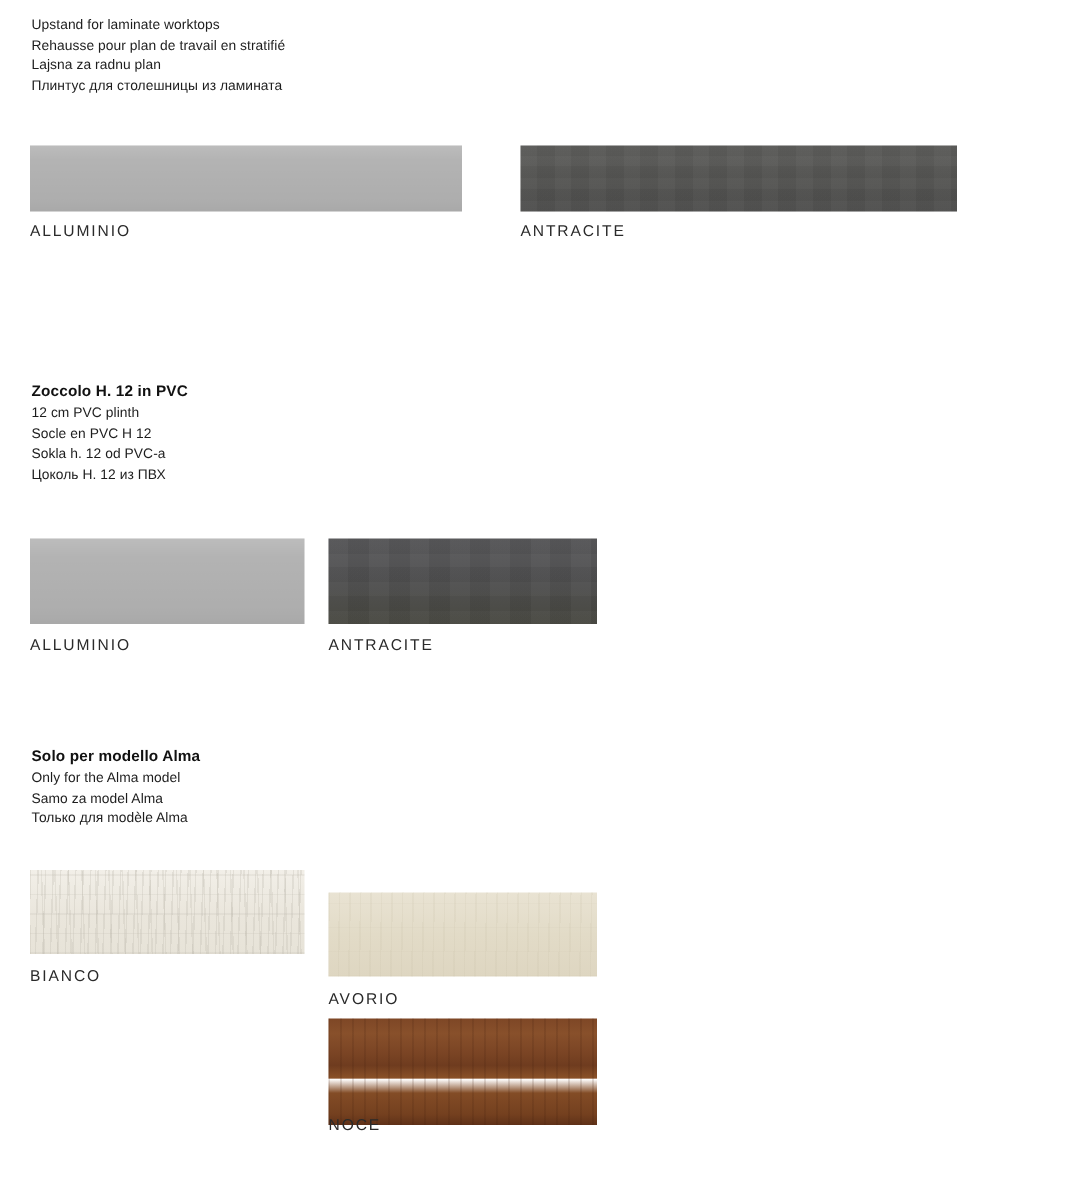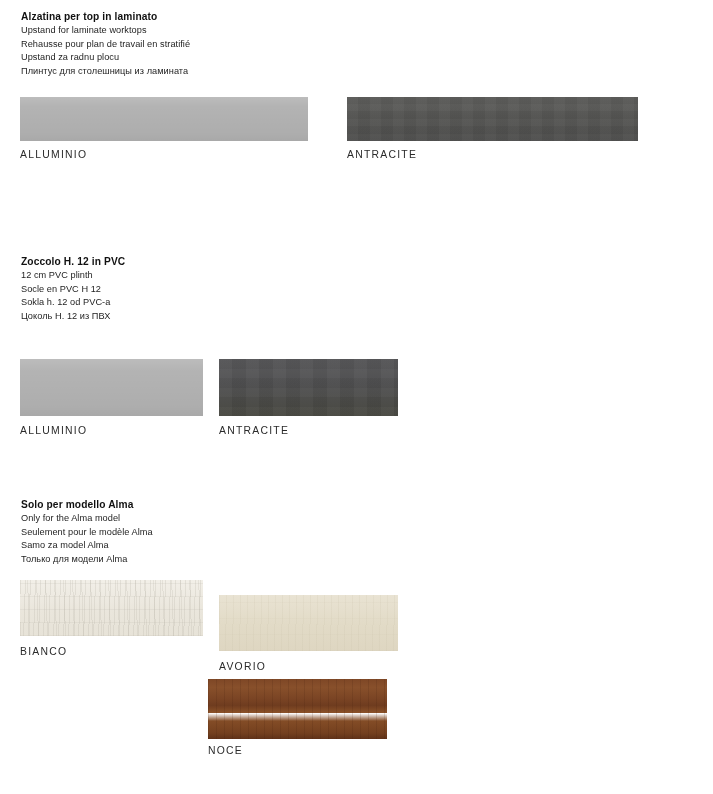--- a/index.html
+++ b/index.html
@@ -129,24 +129,23 @@
       linear-gradient(180deg, #7e4726 0%, #88502b 14%, #7a4424 33%, #6f3c1f 44%, #8a5128 56%, #80482300 57%, #834c26 70%, #74401f 90%, #5f3118 100%);
   }
 </style>
 </head>
 <body>
 
 <div class="page">
 
   <div class="section" id="section-0">
     <div class="titles">
-      <div class="title-main">Alzatina per top in laminato</div>
       <div class="title-sub">Upstand for laminate worktops</div>
       <div class="title-sub">Rehausse pour plan de travail en stratifié</div>
-      <div class="title-sub">Upstand za radnu plocu</div>
+      <div class="title-sub">Lajsna za radnu plan</div>
       <div class="title-sub">Плинтус для столешницы из ламината</div>
     </div>
 
     <div class="swatch-grid">
       <div class="swatch-row" style="top:87px;height:70px;">
 
         <div class="swatch-cell" style="left:20px;width:288px;height:44px;">
           <div class="swatch-chip chip-alluminio"></div>
           <div class="swatch-label" style="top:52px;">ALLUMINIO</div>
         </div>
@@ -183,23 +182,22 @@
         </div>
 
       </div>
     </div>
   </div>
 
   <div class="section" id="section-2">
     <div class="titles">
       <div class="title-main">Solo per modello Alma</div>
       <div class="title-sub">Only for the Alma model</div>
-      <div class="title-sub">Seulement pour le modèle Alma</div>
       <div class="title-sub">Samo za model Alma</div>
-      <div class="title-sub">Только для модели Alma</div>
+      <div class="title-sub">Только для modèle Alma</div>
     </div>
 
     <div class="swatch-grid">
 
       <div class="swatch-row" style="top:82px;height:90px;">
 
         <div class="swatch-cell" style="left:20px;width:183px;height:56px;">
           <div class="swatch-chip chip-bianco"></div>
           <div class="swatch-label" style="top:66px;text-align:right;">BIANCO</div>
         </div>
@@ -207,21 +205,21 @@
         <div class="swatch-cell" style="left:219px;width:179px;height:56px;margin-top:15px;">
           <div class="swatch-chip chip-avorio"></div>
           <div class="swatch-label" style="top:66px;">AVORIO</div>
         </div>
 
       </div>
 
       <div class="swatch-row" style="top:181px;height:90px;">
 
 
-        <div class="swatch-cell" style="left:208px;width:179px;height:60px;">
+        <div class="swatch-cell" style="left:219px;width:179px;height:71px;">
           <div class="swatch-chip chip-noce"></div>
           <div class="swatch-label" style="top:66px;">NOCE</div>
         </div>
 
       </div>
 
     </div>
   </div>
 
 </div>

